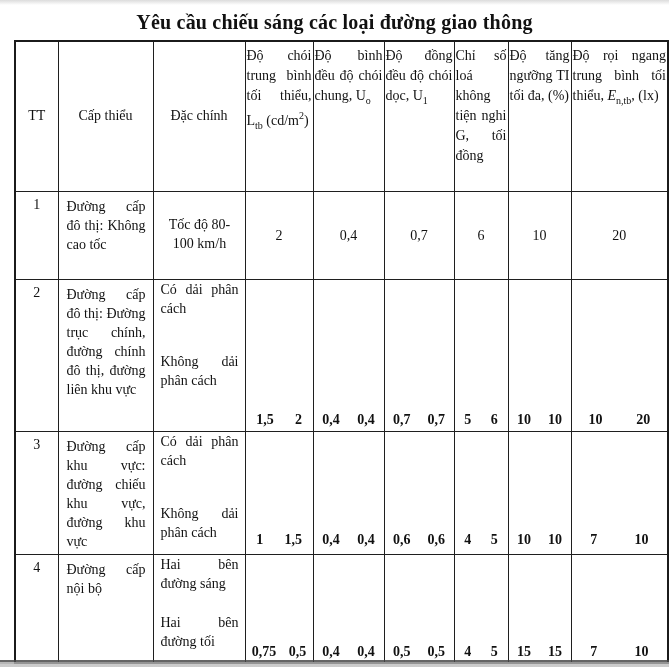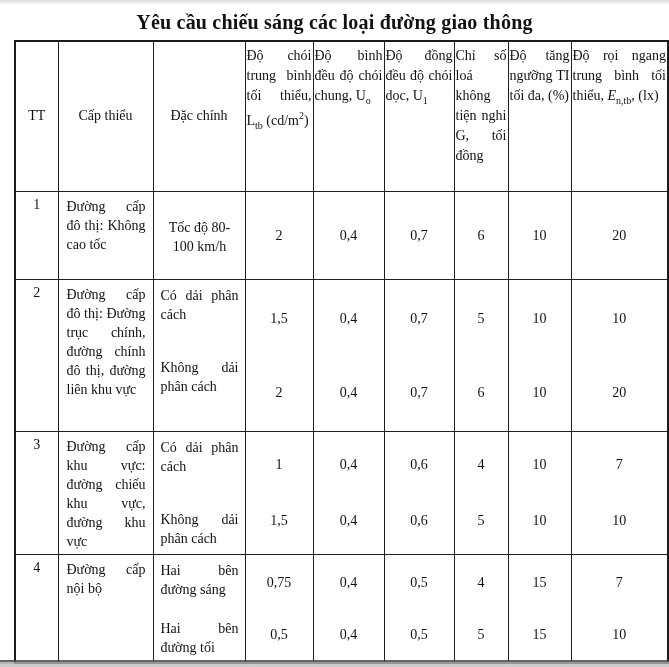--- a/index.html
+++ b/index.html
@@ -28,25 +28,25 @@
   }
   thead tr{height:150px;}
   tr.r1{height:88px;}
   tr.r2{height:152px;}
   tr.r3{height:116px;}
   tr.r4{height:109px;}
   td.hc{line-height:20px;padding:4px 1px;text-align:justify;text-justify:inter-word;}
   td.hc-center{vertical-align:middle;text-align:center;}
   td.tt{text-align:center;vertical-align:top;padding-top:3px;}
   td.cap{text-align:justify;text-justify:inter-word;padding:5px 7px 3px 8px;}
-  td.dd{text-align:justify;text-justify:inter-word;padding:6px 6px 3px 7px;}
+  td.dd{text-align:justify;text-justify:inter-word;padding:0 6px 3px 7px;}
   td.mid{vertical-align:middle;}
   td.dd-center{text-align:center;}
   td.num{text-align:center;vertical-align:middle;padding:0;}
-  .stack{display:flex;flex-direction:column;justify-content:space-around;align-items:center;}
+  .stack{display:flex;flex-direction:row;justify-content:space-around;align-items:flex-end;font-weight:bold;}
   .s152{height:148px;}
   .s116{height:112px;}
   .s109{height:105px;}
   .entry{display:block;}
   .gap26{margin-top:34px;}
   .gap20{margin-top:20px;}
   sub{font-size:10px;}
   sup{font-size:10px;}
 </style>
 </head>

